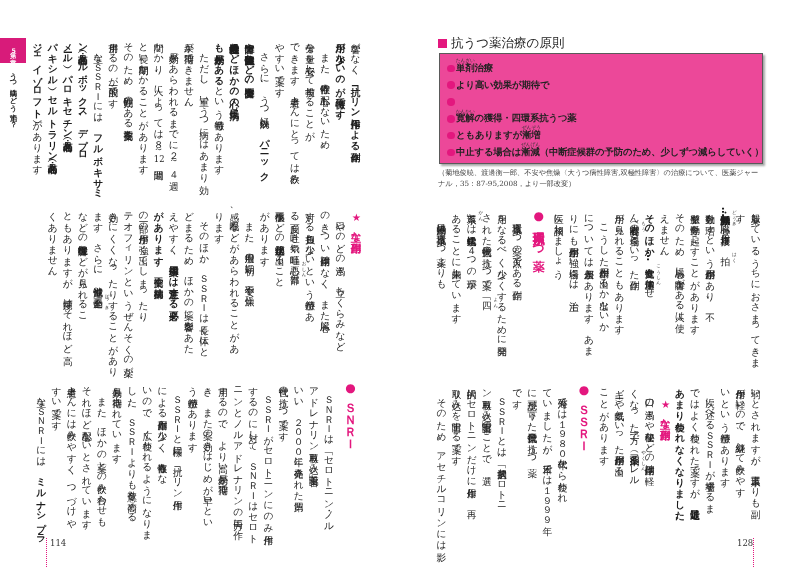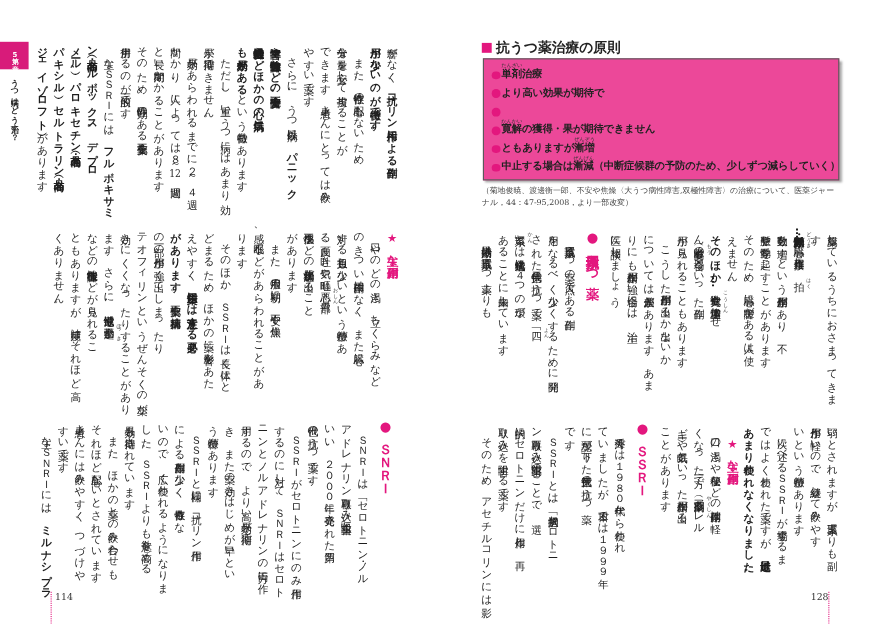--- a/index.html
+++ b/index.html
@@ -28,21 +28,21 @@
   #rp-bot .h-star{padding-top:16px}
   #rp-top .h-dot{padding-top:2px}
   #lp-bot .h-dot,#rp-bot .h-dot{padding-top:1px}
 
   
   .tab{position:absolute;left:0;top:38px;width:26px;height:25px;background:#d81b7a;display:flex;align-items:center;justify-content:center}
   .tab span{writing-mode:vertical-rl;text-orientation:upright;color:#fff;font-family:"DejaVu Sans","Liberation Sans",sans-serif;font-weight:bold;font-size:6.3px;line-height:1}
   .runhead{position:absolute;left:9px;top:67px;writing-mode:vertical-rl;text-orientation:upright;font-family:"DejaVu Sans","Liberation Sans",sans-serif;font-weight:bold;font-size:7.2px;line-height:8px;color:#222}
 
   
-  .box-title{position:absolute;left:38px;top:35px;height:16px;display:flex;align-items:center;gap:4px;font-family:"DejaVu Sans","Liberation Sans",sans-serif;font-weight:bold;font-size:12.5px;color:#222;white-space:nowrap}
+  .box-title{position:absolute;left:38px;top:35px;height:16px;display:flex;align-items:center;gap:4px;font-family:"DejaVu Sans","Liberation Sans",sans-serif;font-weight:normal;font-size:12.5px;color:#222;white-space:nowrap}
   .title-square{width:9px;height:9px;background:#e3177e;flex:none}
   .principles{position:absolute;left:39px;top:53px;width:324px;height:111px;border:1px solid #5a5a5a;box-shadow:2px 2px 2px rgba(0,0,0,.35);background:#ec4899}
   .plist{position:absolute;left:7px;top:6px;right:0;font-family:"DejaVu Sans","Liberation Sans",sans-serif;font-weight:bold;font-size:9.4px;line-height:16.8px;white-space:nowrap;letter-spacing:-0.15px;color:#222}
   .pitem{display:flex;align-items:center;height:16.8px}
   .bullet{width:7.5px;height:7.5px;border-radius:50%;background:#e3177e;margin-right:1.5px;flex:none}
   .ptext{display:inline-block}
   .hbox .rb .rt{position:absolute;left:-4px;right:-4px;bottom:82%;text-align:center;font-size:4.8px;line-height:1;font-weight:normal;white-space:nowrap;color:#333}
   .citation{position:absolute;left:38px;top:168px;width:330px;font-size:7.2px;line-height:10.5px;color:#444;white-space:nowrap}
 
   
@@ -152,35 +152,35 @@
           </div>
           <div class="pitem">
             <span class="bullet"></span>
             <span class="ptext"><span>より高い効果が期待で</span></span>
           </div>
           <div class="pitem">
             <span class="bullet"></span>
           </div>
           <div class="pitem">
             <span class="bullet"></span>
-            <span class="ptext"><span class="rb"><span>寛解</span><span class="rt">かんかい</span></span><span>の獲得・果が期待できません</span></span>
+            <span class="ptext"><span class="rb"><span>寛解</span><span class="rt">かんかい</span></span><span>の獲得・四環系抗うつ薬</span></span>
           </div>
           <div class="pitem">
             <span class="bullet"></span>
             <span class="ptext"><span>ともありますが</span><span class="rb"><span>漸増</span><span class="rt">ぜんぞう</span></span></span>
           </div>
           <div class="pitem">
             <span class="bullet"></span>
             <span class="ptext"><span>中止する場合は</span><span class="rb"><span>漸減</span><span class="rt">ぜんげん</span></span><span>（中断症候群の予防のため、少しずつ減らしていく）</span></span>
           </div>
         </div>
     </div>
     <div class="citation">
       <div>（菊地俊暁、渡邊衡一郎、不安や焦燥〈大うつ病性障害,双極性障害〉の治療について、医薬ジャー</div>
-      <div>ナル，44：47-95,2008，より一部改変）</div>
+      <div>ナル，35：87-95,2008，より一部改変）</div>
     </div>
 
     <div class="vblock" id="rp-top">
         <div class="col">服薬しているうちにおさまってきま</div>
         <div class="col">す。</div>
         <div class="col"><span class="b  rb"><span>動悸</span><span class="rt">どうき</span></span><span class="b">・頻脈…</span><span>心臓に直接作用し、</span><span class="rb"><span>拍</span><span class="rt">はく</span></span></div>
         <div class="col">動数を増すという副作用があり、不</div>
         <div class="col">整脈や動悸を起こすことがあります。</div>
         <div class="col">そのため、心臓に障害がある人は使</div>
         <div class="col">えません。</div>

